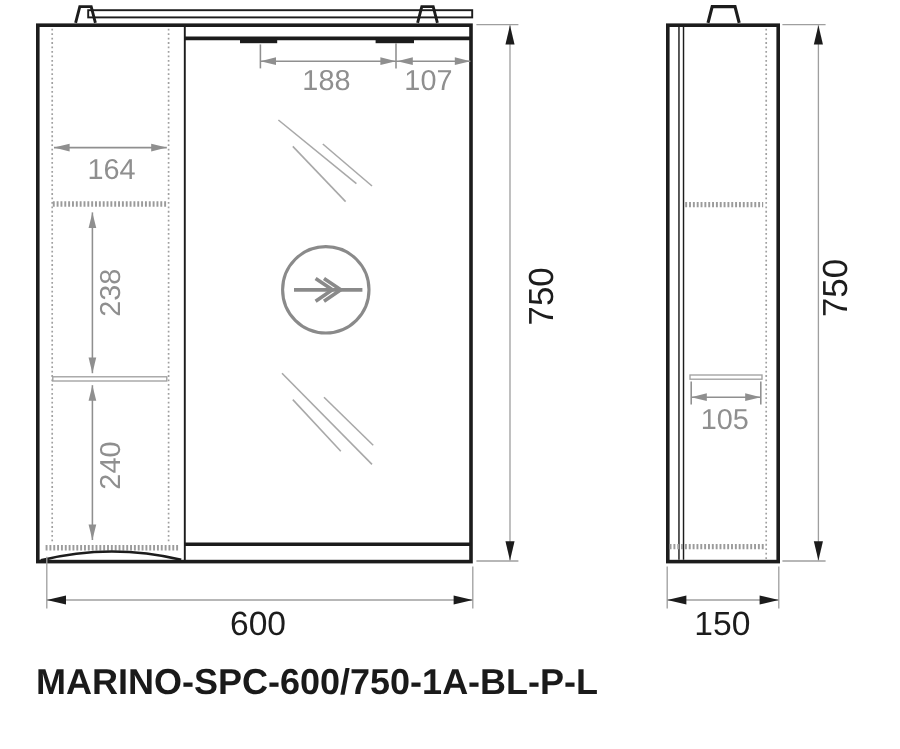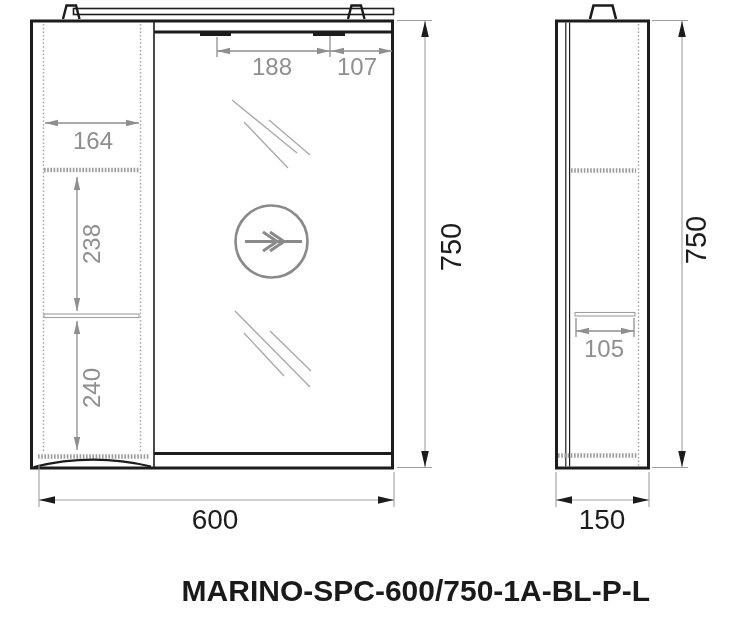--- a/index.html
+++ b/index.html
@@ -14,21 +14,21 @@
   .dim-arrow{fill:var(--dim,#8f8f8f);stroke:none;}
   .blk-line{stroke:#9f9f9f;stroke-width:1.1;fill:none;}
   .blk-arrow{fill:var(--line,#1c1c1c);stroke:none;}
   .dotted{stroke:#a0a0a0;stroke-width:1.4;stroke-dasharray:1.5 2.2;fill:none;}
   .hatch{stroke:var(--hatch,#9b9b9b);stroke-width:4.5;stroke-dasharray:1.6 1.6;fill:none;}
   .shine{stroke:#a8a8a8;stroke-width:1.3;}
   .dim-text{font-size:24px;fill:var(--dim,#8f8f8f);}
   .main-text{font-size:28px;fill:var(--line,#1c1c1c);}
   .main-text-v{font-size:29px;fill:var(--line,#1c1c1c);}
   #title{
-    position:absolute;left:30px;top:574px;width:620px;text-align:right;
+    position:absolute;left:30px;top:552px;width:620px;text-align:left;
     font-size:30px;font-weight:bold;color:#1a1a1a;letter-spacing:0px;white-space:nowrap;
   }
 </style>
 </head>
 <body style="background: rgb(255, 255, 255);">
 
 <svg id="drawing" width="750" height="624" viewBox="0 0 750 624">
 
   <g>
 

